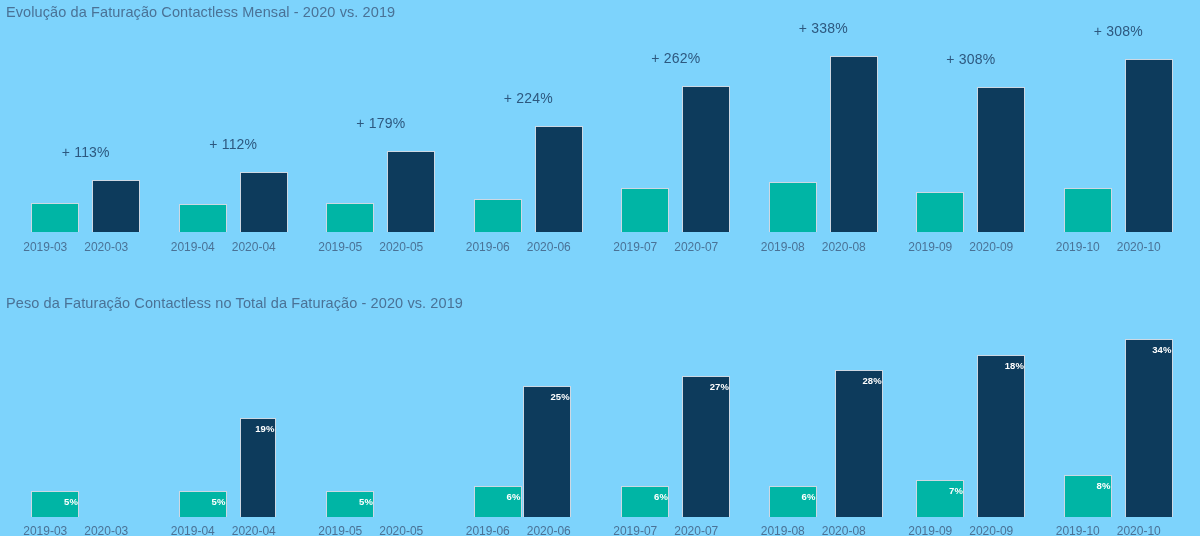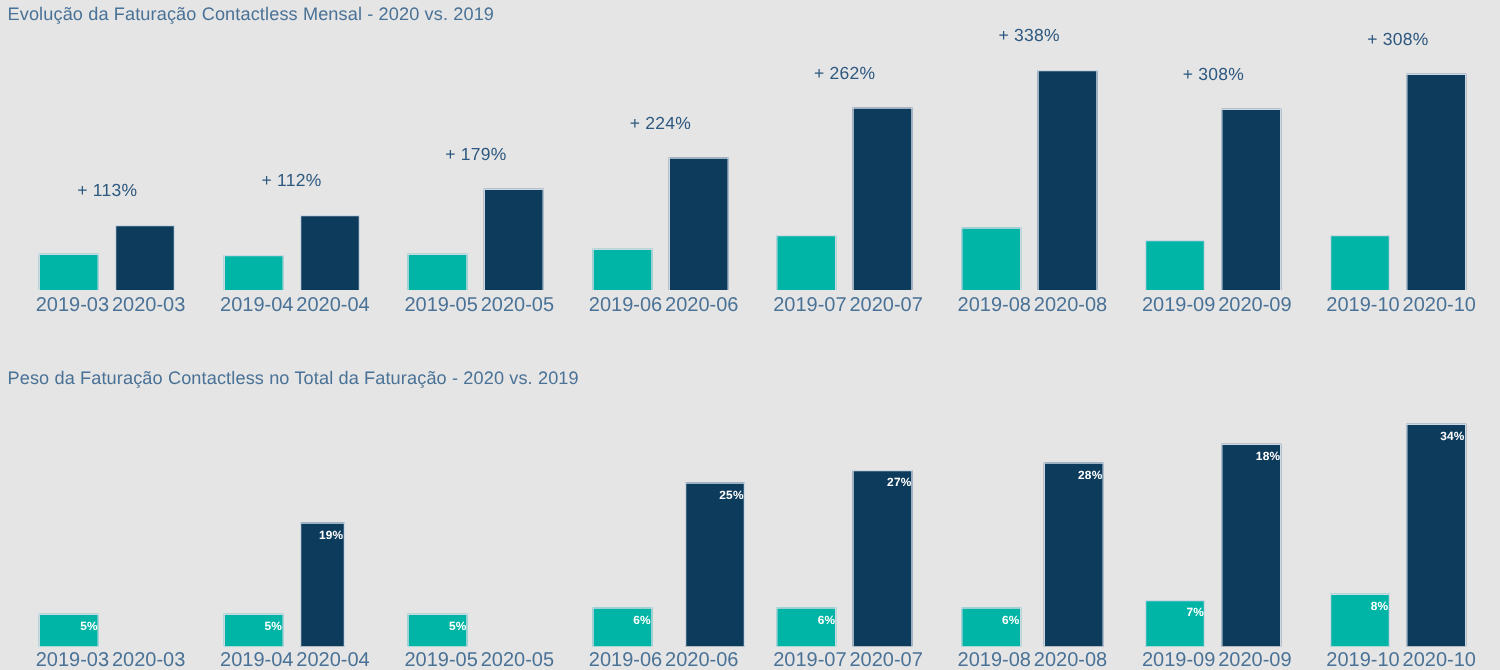--- a/index.html
+++ b/index.html
@@ -8,21 +8,21 @@
     margin: 0; padding: 0;
     width: 1200px; height: 536px;
     background: #ffffff;
     font-family: "Liberation Sans", sans-serif;
     overflow: hidden;
   }
   .page {
     position: relative;
     width: 1200px;
     height: 536px;
-    background: #e5e5e5;
+    background: #7dd3fc;
   }
 
   
   .chart-title {
     position: absolute;
     left: 6px;
     font-size: 14.5px;
     font-weight: 400;
     color: #4a7296;
     letter-spacing: 0.1px;
@@ -62,22 +62,22 @@
     text-align: right;
     font-size: 9.5px;
     font-weight: bold;
     color: #ffffff;
     letter-spacing: 0.2px;
   }
 
   .tick {
     position: absolute;
     bottom: 0;
-    text-align: right;
-    font-size: 16px;
+    text-align: left;
+    font-size: 12px;
     color: #4a7296;
     white-space: nowrap;
   }
 
   .growth {
     position: absolute;
     text-align: center;
     font-size: 14px;
     color: #2d587f;
     white-space: nowrap;
@@ -155,21 +155,21 @@
         <div class="tick" style="left: 231.75px; width: 64px; bottom: -2px;">2020-04</div>
         <div class="bar teal" style="left: 326.25px; width: 48px; height: 26.1765px; bottom: 19px;">
           <div class="bar-value">5%</div>
         </div>
         <div class="tick" style="left: 318.25px; width: 64px; bottom: -2px;">2019-05</div>
         <div class="tick" style="left: 379.25px; width: 64px; bottom: -2px;">2020-05</div>
         <div class="bar teal" style="left: 473.75px; width: 48px; height: 31.4118px; bottom: 19px;">
           <div class="bar-value">6%</div>
         </div>
         <div class="tick" style="left: 465.75px; width: 64px; bottom: -2px;">2019-06</div>
-        <div class="bar navy" style="left: 548px; width: 48px; height: 130.882px; bottom: 19px; text-decoration: underline;">
+        <div class="bar navy" style="left: 523px; width: 48px; height: 130.882px; bottom: 19px; text-decoration: underline;">
           <div class="bar-value">25%</div>
         </div>
         <div class="tick" style="left: 526.75px; width: 64px; bottom: -2px;">2020-06</div>
         <div class="bar teal" style="left: 621.25px; width: 48px; height: 31.4118px; bottom: 19px;">
           <div class="bar-value">6%</div>
         </div>
         <div class="tick" style="left: 613.25px; width: 64px; bottom: -2px;">2019-07</div>
         <div class="bar navy" style="left: 682.25px; width: 48px; height: 141.353px; bottom: 19px;">
           <div class="bar-value">27%</div>
         </div>

